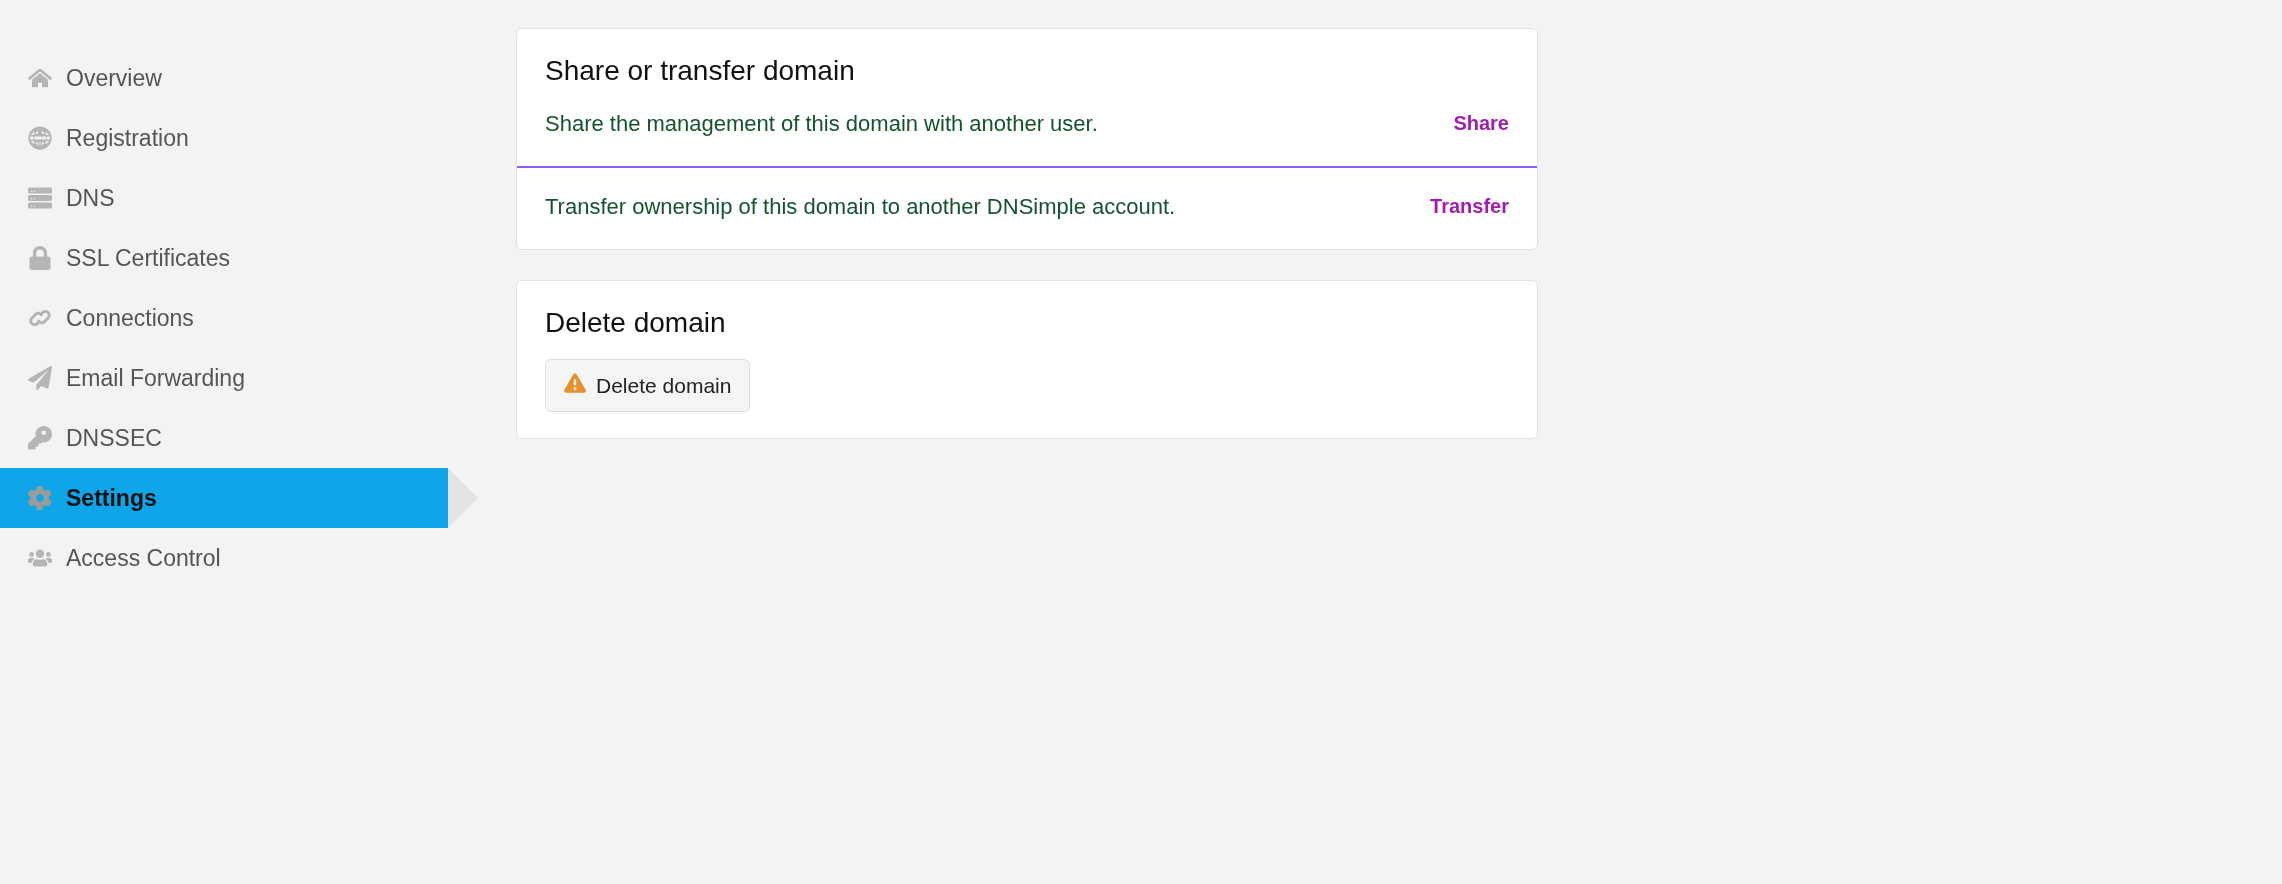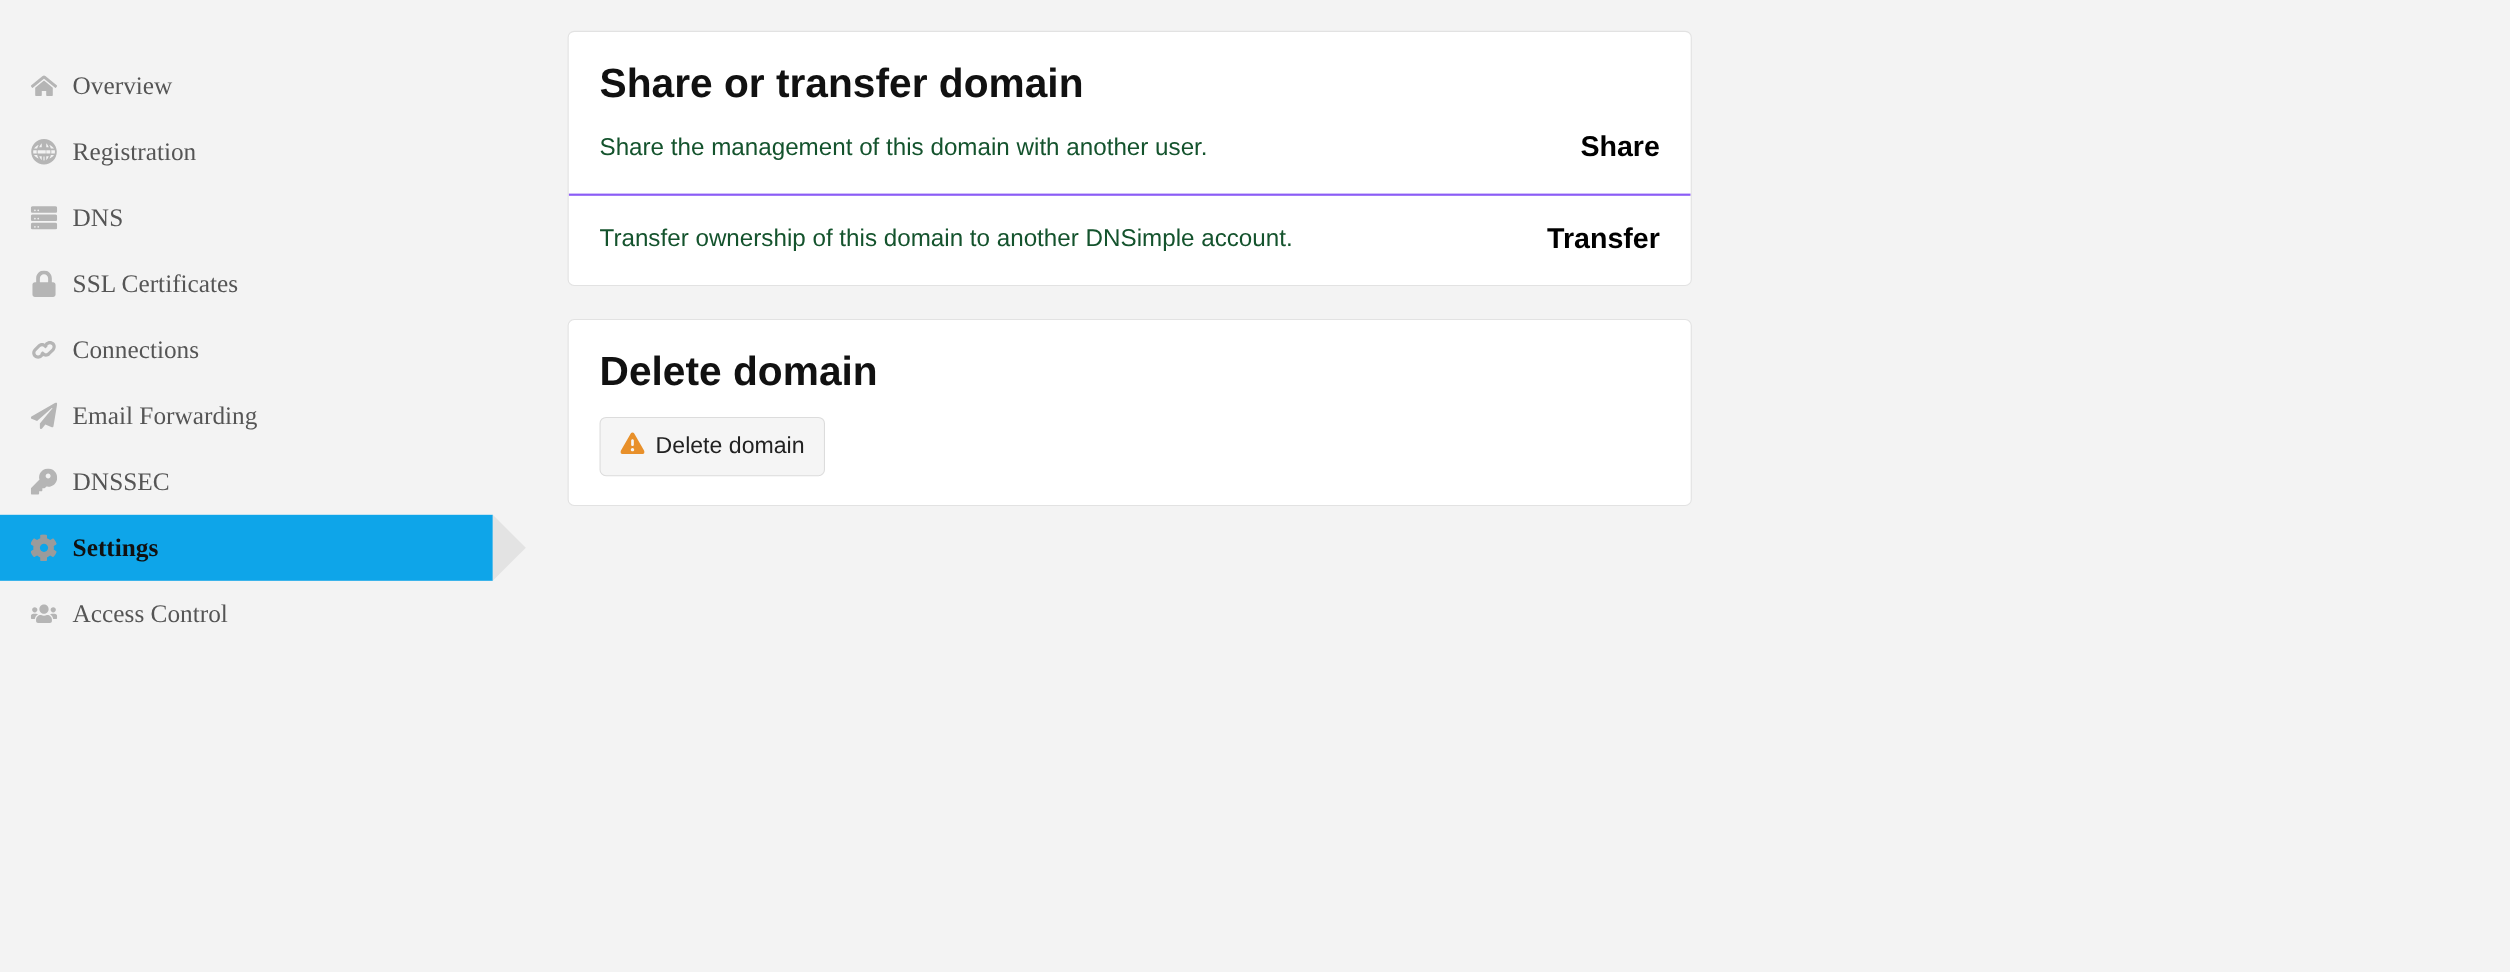--- a/index.html
+++ b/index.html
@@ -37,21 +37,21 @@
     color: #555;
     position: relative;
   }
   .nav-item .icon {
     width: 28px;
     display: inline-flex;
     justify-content: center;
     margin-right: 12px;
     color: #b5b5b5;
   }
-  .nav-item .label { color: #555; font-family: Liberation Serif, serif; }
+  .nav-item .label { color: #555; }
   .nav-item.active {
     background: #0ea5e9;
     color: #111;
     font-weight: 700;
   }
   .nav-item.active .label { color: #111; }
   .nav-item.active .icon { color: #9b9b9b; }
   .nav-item.active::after {
     content: "";
     position: absolute;
@@ -75,44 +75,44 @@
     border: 1px solid #e2e2e2;
     border-radius: 6px;
     margin-bottom: 30px;
     overflow: hidden;
   }
   .card-header {
     padding: 26px 28px 0 28px;
   }
   .card-title {
     margin: 0 0 20px 0;
-    font-size: 37px;
-    font-weight: 700;
+    font-size: 28px;
+    font-weight: 400;
     color: #111;
   }
   .row {
     display: flex;
     align-items: center;
     justify-content: space-between;
     padding: 0 28px 26px 28px;
   }
   .row + .row-sep {
     border-top: 2px solid #8b5cf6;
     padding-top: 22px;
   }
   .row-text {
     font-size: 22px;
     color: #14532d;
     line-height: 1.5;
     max-width: 760px;
   }
   .link-btn {
-    color: #000000;
+    color: #a21caf;
     font-weight: 700;
-    font-size: 26px;
+    font-size: 20px;
     cursor: pointer;
     background: none;
     border: none;
     padding: 0;
   }
   .delete-btn {
     display: inline-flex;
     align-items: center;
     gap: 10px;
     background: #f5f5f5;

